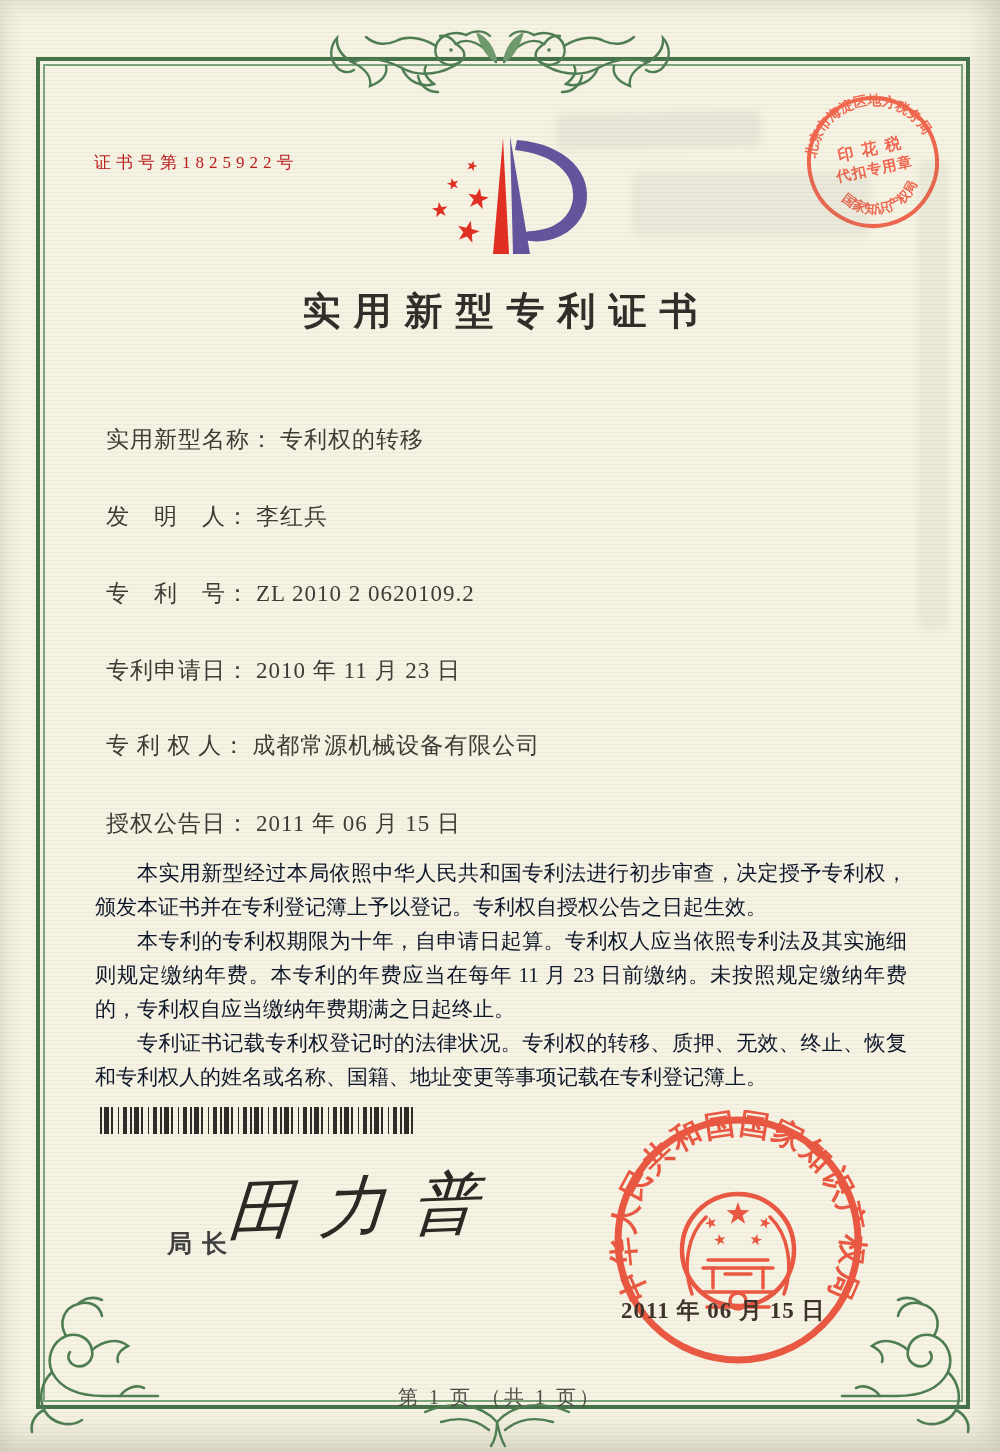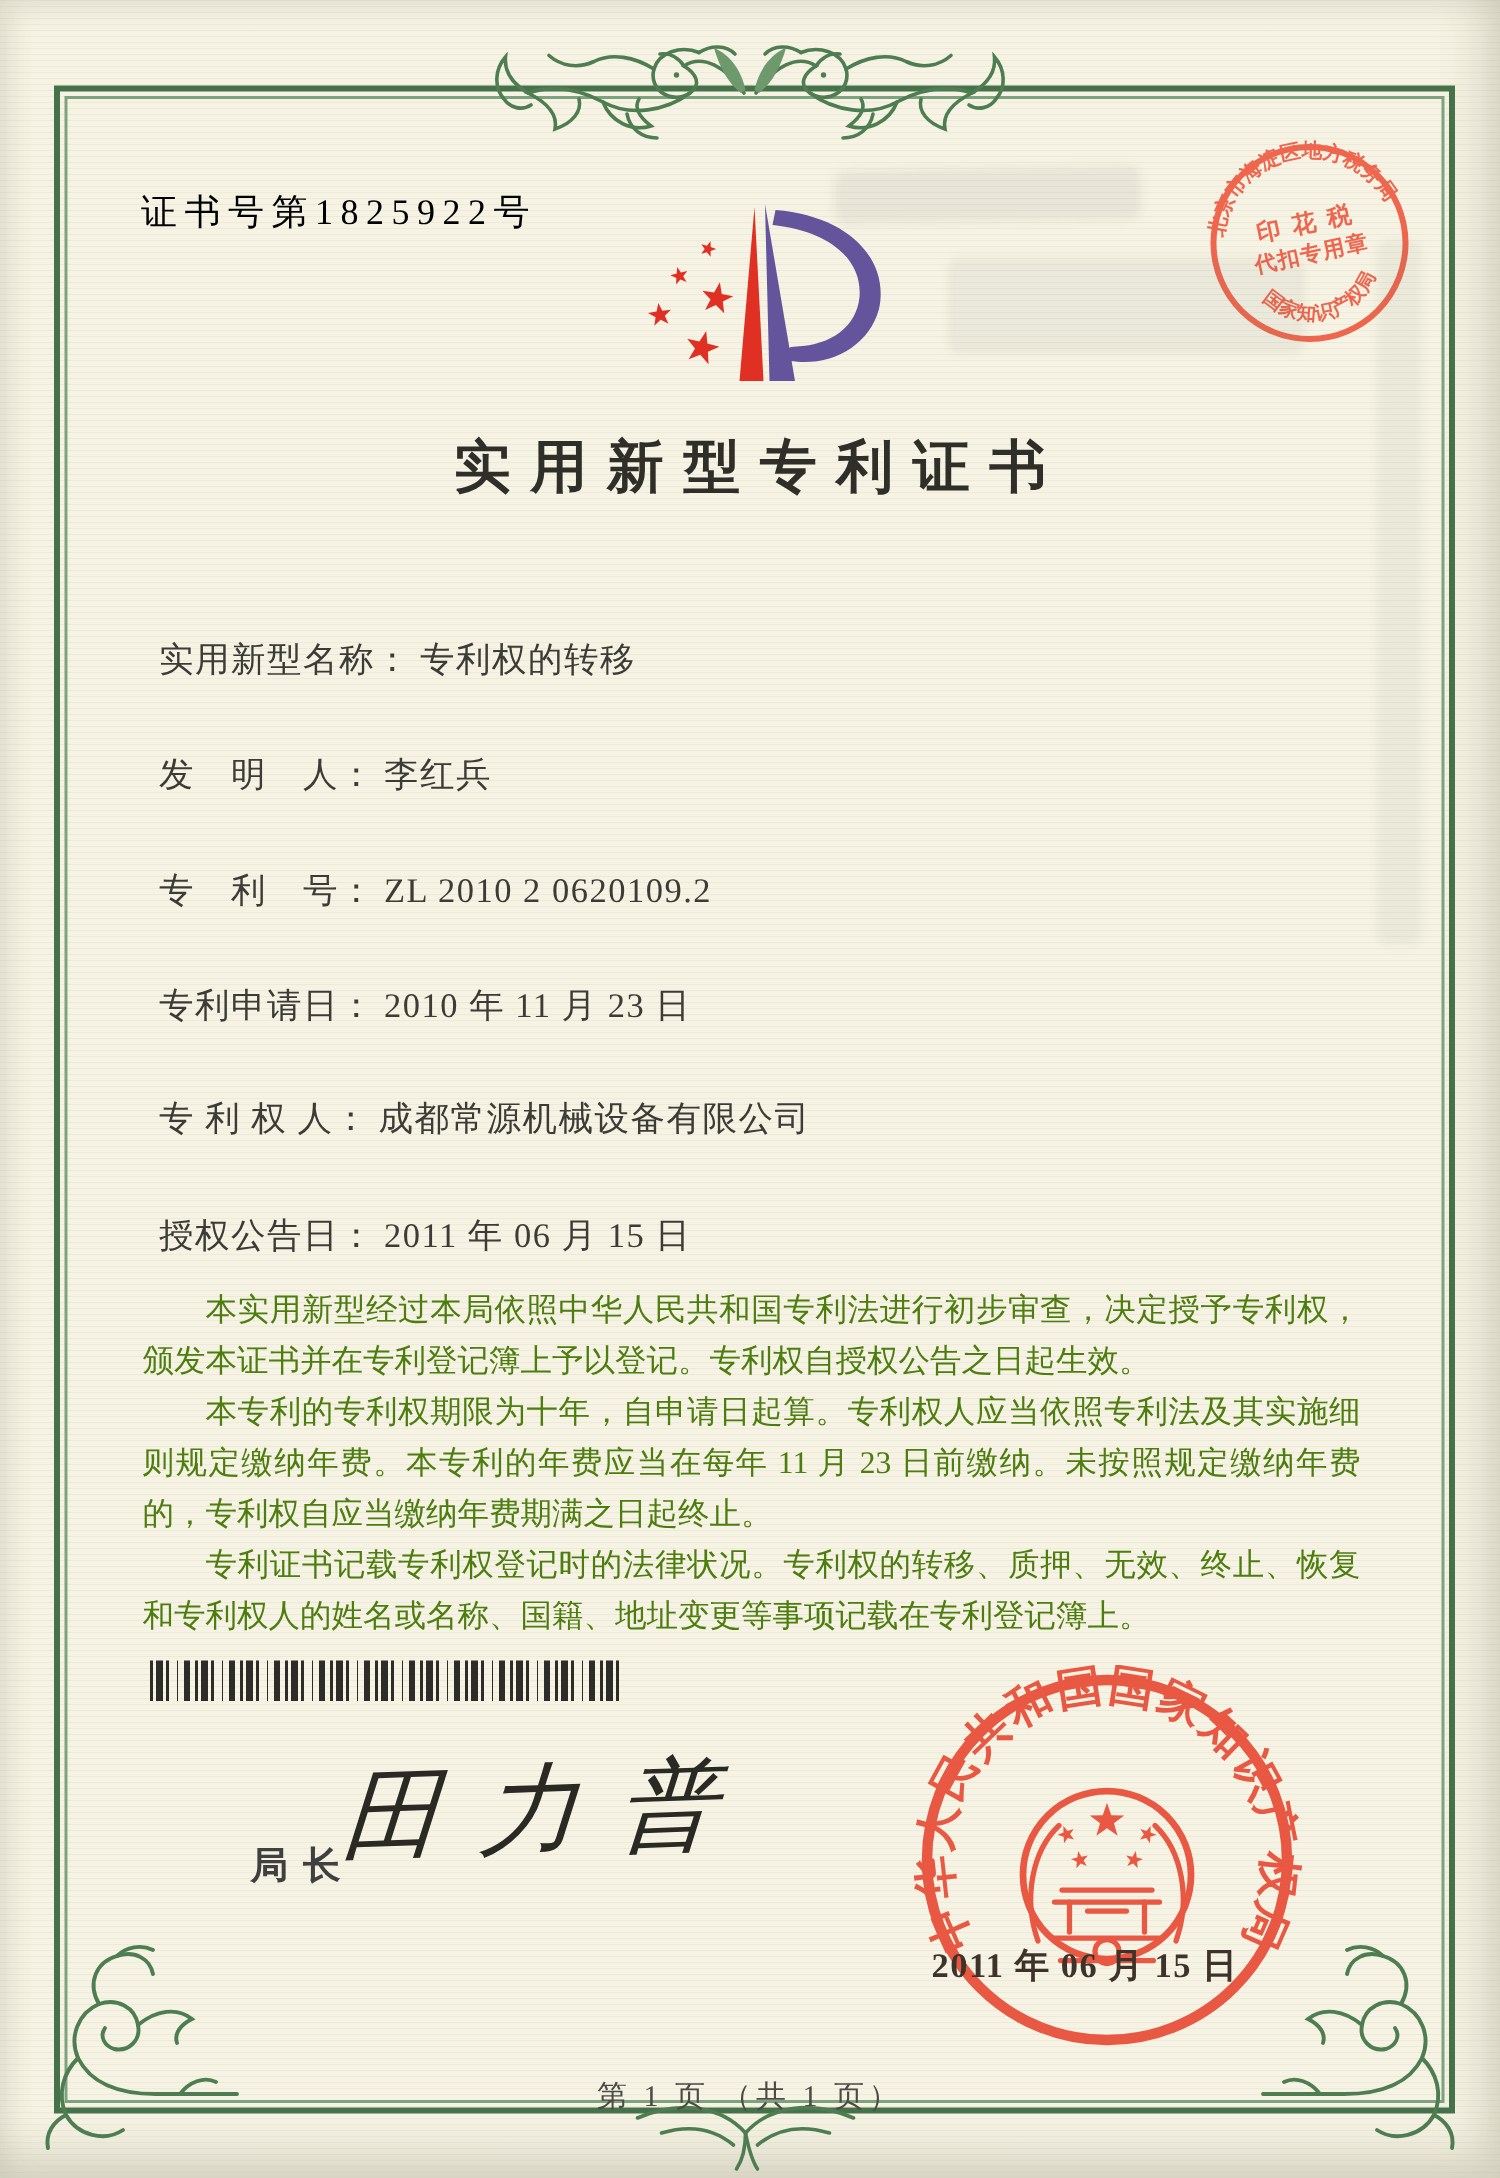--- a/index.html
+++ b/index.html
@@ -15,31 +15,31 @@
     background:repeating-linear-gradient(180deg, rgba(168,180,140,.13) 0 1px, rgba(255,255,255,0) 1px 4px);
   }
   .frame{position:absolute; left:36px; top:57px; width:926px; height:1344px;
     border:4px solid #46724a; z-index:2;}
   .frame-inner{position:absolute; inset:3px; border:2px solid #7da37e;}
   svg.orn{position:absolute; z-index:3; overflow:visible;}
   .orn-top{left:330px; top:2px; width:340px; height:115px;}
   .orn-bl{left:8px;  top:1296px; width:150px; height:150px;}
   .orn-br{left:842px; top:1296px; width:150px; height:150px;}
   .orn-bc{left:415px; top:1398px; width:170px; height:54px;}
-  .cert-no{position:absolute; left:94px; top:125px; z-index:4;
-    font-size:24px; letter-spacing:5px; color:#000000;}
+  .cert-no{position:absolute; left:94px; top:151px; z-index:4;
+    font-size:17px; letter-spacing:5px; color:#b91c1c;}
   .logo{position:absolute; left:405px; top:126px; width:215px; height:148px; z-index:4;}
   .title{position:absolute; left:0; top:286px; width:100%; text-align:center; z-index:4;
     font-size:38px; font-weight:bold; letter-spacing:13px; color:#2f2e29; text-indent:13px;}
   .field{position:absolute; left:106px; z-index:4; font-size:23px; white-space:nowrap; color:#3c3b35;}
   .field .lab{letter-spacing:1px;}
   .field .val{margin-left:6px; letter-spacing:1px;}
   .f0{top:424px;} .f1{top:501px;text-align:right;} .f2{top:578px;} .f3{top:655px;} .f4{top:730px;} .f5{top:808px;}
   .body-text{position:absolute; left:95px; top:856px; width:812px; z-index:4;
-    font-size:21px; line-height:34px; text-align:justify; color:#4d7c0f;}
+    font-size:21px; line-height:34px; text-align:justify; color:#0f172a;}
   .body-text p{margin:0; text-indent:2em;}
   .barcode{position:absolute; left:100px; top:1107px; width:313px; height:27px; z-index:4;
     background:repeating-linear-gradient(90deg,
       #2d2c28 0 2px, transparent 2px 4px,
       #2d2c28 4px 9px, transparent 9px 11px,
       #2d2c28 11px 13px, transparent 13px 18px,
       #2d2c28 18px 19px, transparent 19px 23px,
       #2d2c28 23px 27px, transparent 27px 30px);
   }
   .director{position:absolute; left:167px; top:1227px; z-index:4;

